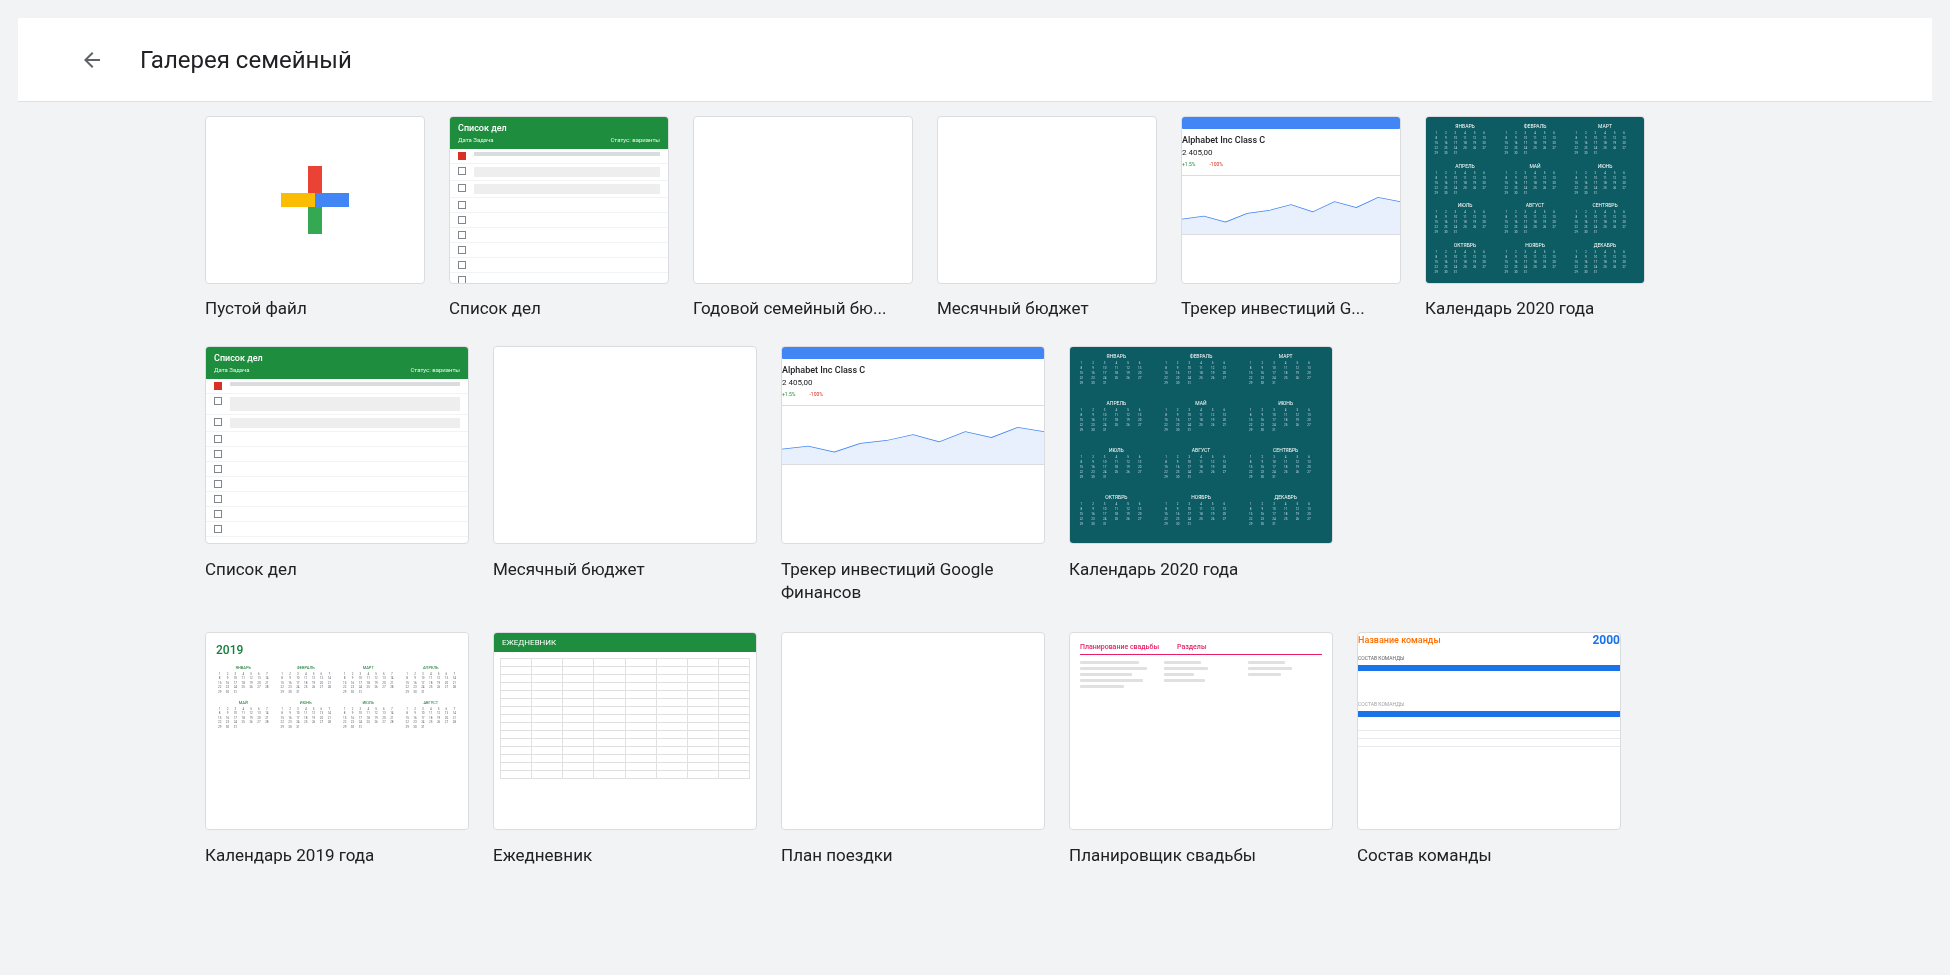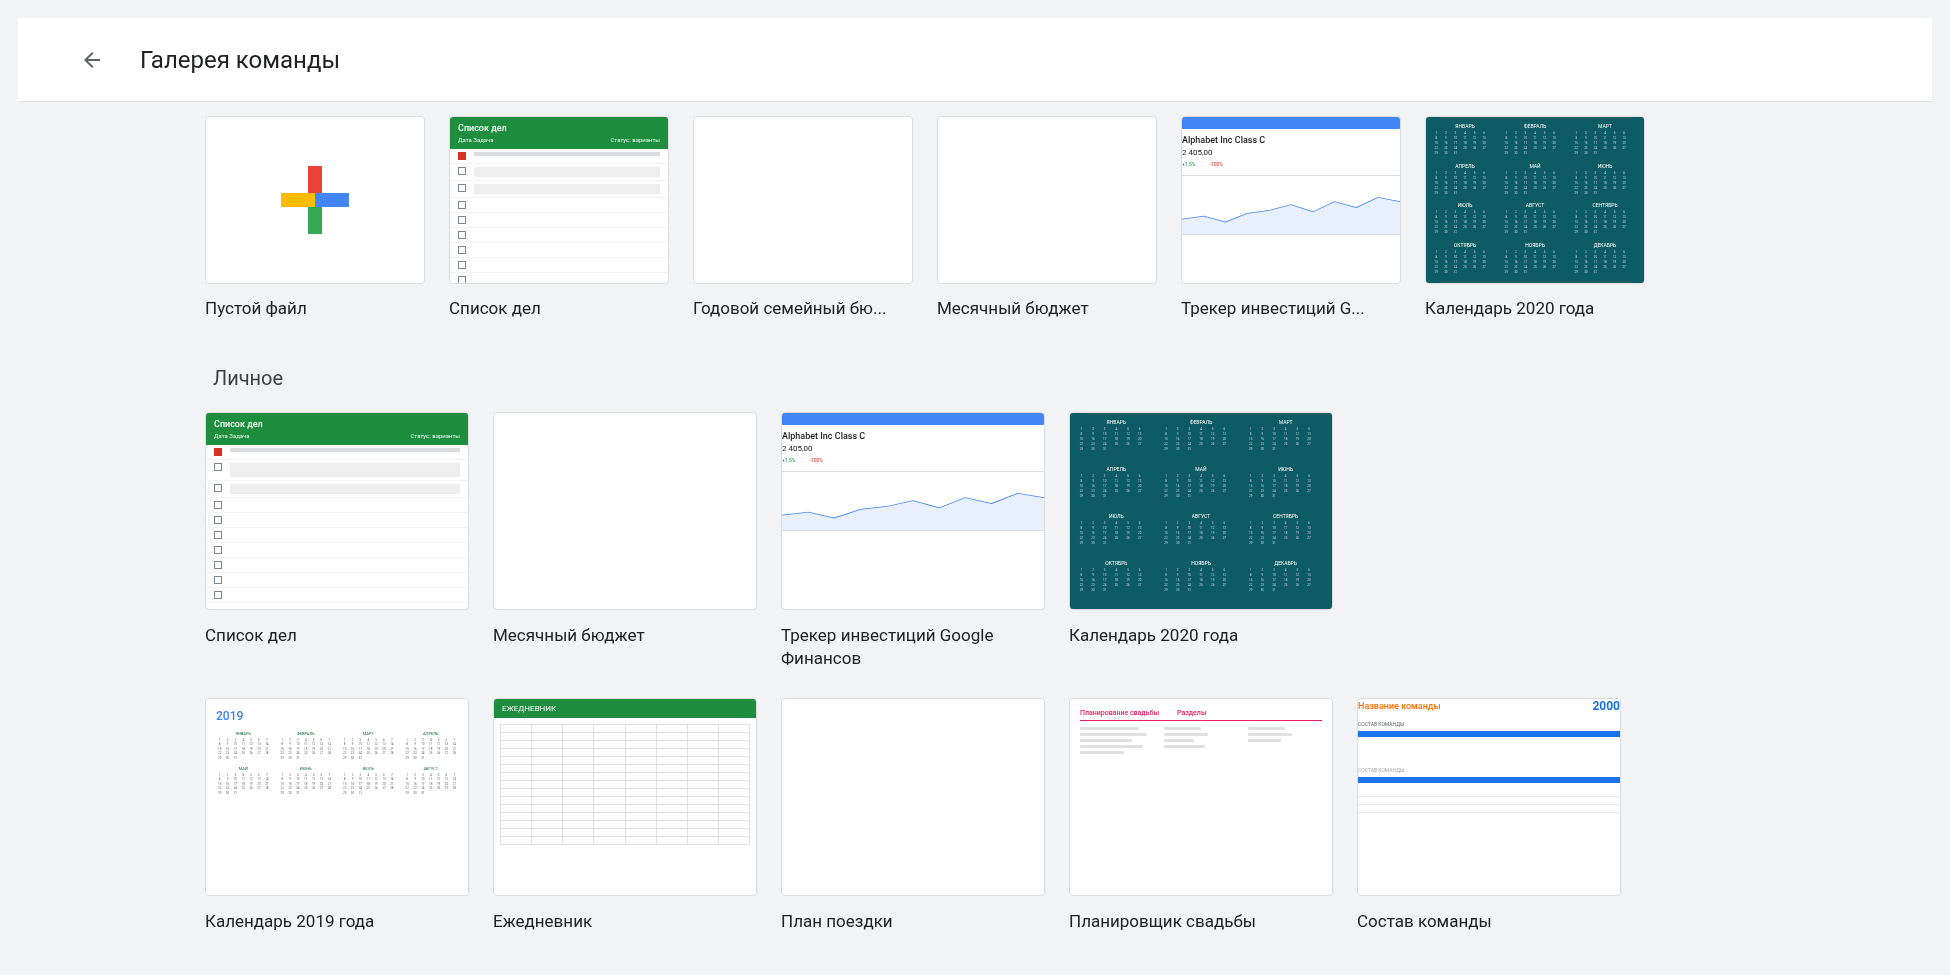--- a/index.html
+++ b/index.html
@@ -103,21 +103,21 @@
   .tracker{width:100%;height:100%;}
   .tracker-bar{background:#4285F4;height:12px;width:100%;border-radius:1px;margin-bottom:6px;}
   .tracker-name{font-size:9px;font-weight:500;color:#202124;margin-bottom:3px;}
   .tracker-val{font-size:8px;color:#202124;margin-bottom:4px;}
   .tracker-stats{display:flex;gap:14px;font-size:5px;margin-bottom:8px;}
   .ts-up{color:#1e8e3e;} .ts-down{color:#d93025;}
   .tracker-chart{height:60px;position:relative;border-top:1px solid #dadce0;border-bottom:1px solid #dadce0;}
   .tracker-chart svg{width:100%;height:100%;}
   
   .cal19{width:100%;height:100%;padding:10px;background:#fff;}
-  .cal19-yr{font-size:12px;font-weight:500;color:#3b82f6;margin-bottom:8px;}
+  .cal19-yr{font-size:12px;font-weight:500;color:#15803d;margin-bottom:8px;}
   .cal19-row{display:flex;gap:8px;margin-bottom:6px;}
   .cal19-m{flex:1;}
   .cal19-mt{font-size:4px;color:#137333;text-align:center;margin-bottom:2px;}
   .cal19-g{display:grid;grid-template-columns:repeat(7,1fr);gap:.5px;}
   .cal19-c{font-size:3px;color:#5f6368;text-align:center;}
   
   .planner{width:100%;height:100%;}
   .planner-head{background:#1e8e3e;color:#fff;padding:5px 8px;font-size:8px;}
   .planner-body{padding:6px;}
   .planner-tbl{width:100%;border-collapse:collapse;}
@@ -140,21 +140,21 @@
 </style>
 </head>
 <body>
 
 <div class="header">
   <div class="back-btn">
     <svg width="24" height="24" viewBox="0 0 24 24" fill="#5f6368">
         <path d="M20 11H7.83l5.59-5.59L12 4l-8 8 8 8 1.41-1.41L7.83 13H20z"></path>
       </svg>
   </div>
-  <div class="header-title">Галерея команды</div>
+  <div class="header-title">Галерея семейный</div>
 </div>
 
 <div class="content">
   <div class="inner">
 
     <div class="row">
       <div class="card">
         <div class="thumb">
           <div class="plus-icon">
             <div class="arm v-top"></div>
@@ -723,21 +723,20 @@
                   <div class="cal-cell"></div>
                   <div class="cal-cell"></div>
                 </div>
               </div>
             </div>
         </div>
         <div class="card-label">Календарь 2020 года</div>
       </div>
     </div>
 
-    <div class="section-title">Личное</div>
 
     <div class="row">
       <div class="card card-wide">
         <div class="thumb thumb-wide">
           <div class="todo">
             <div class="todo-head">
               <div class="todo-title">Список дел</div>
               <div class="todo-sub">
                   <span>Дата Задача</span>
                   <span>Статус: варианты</span>

